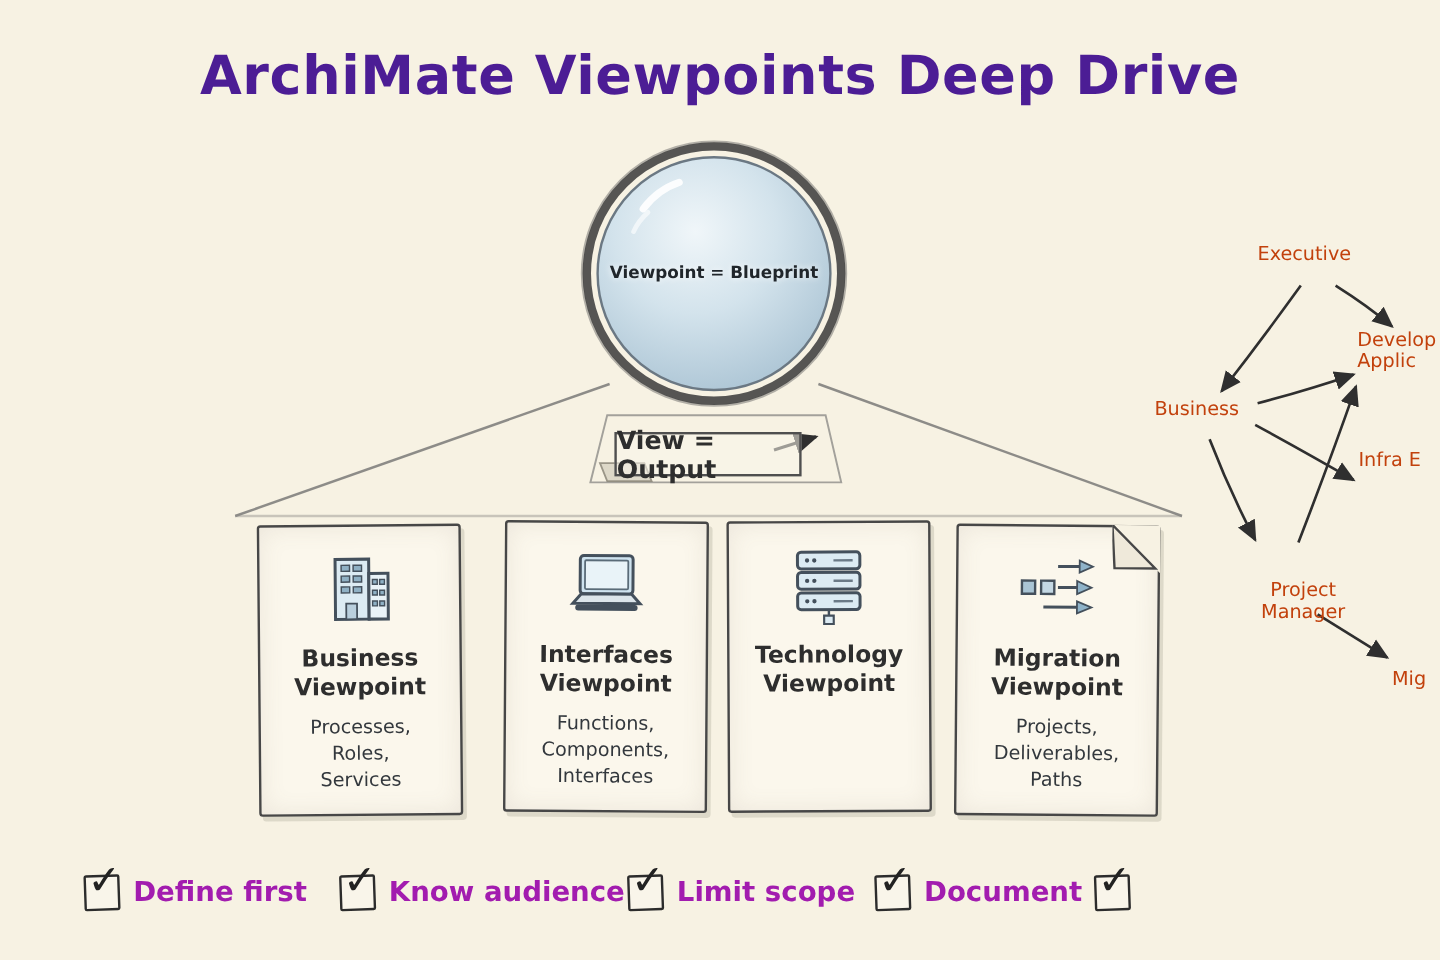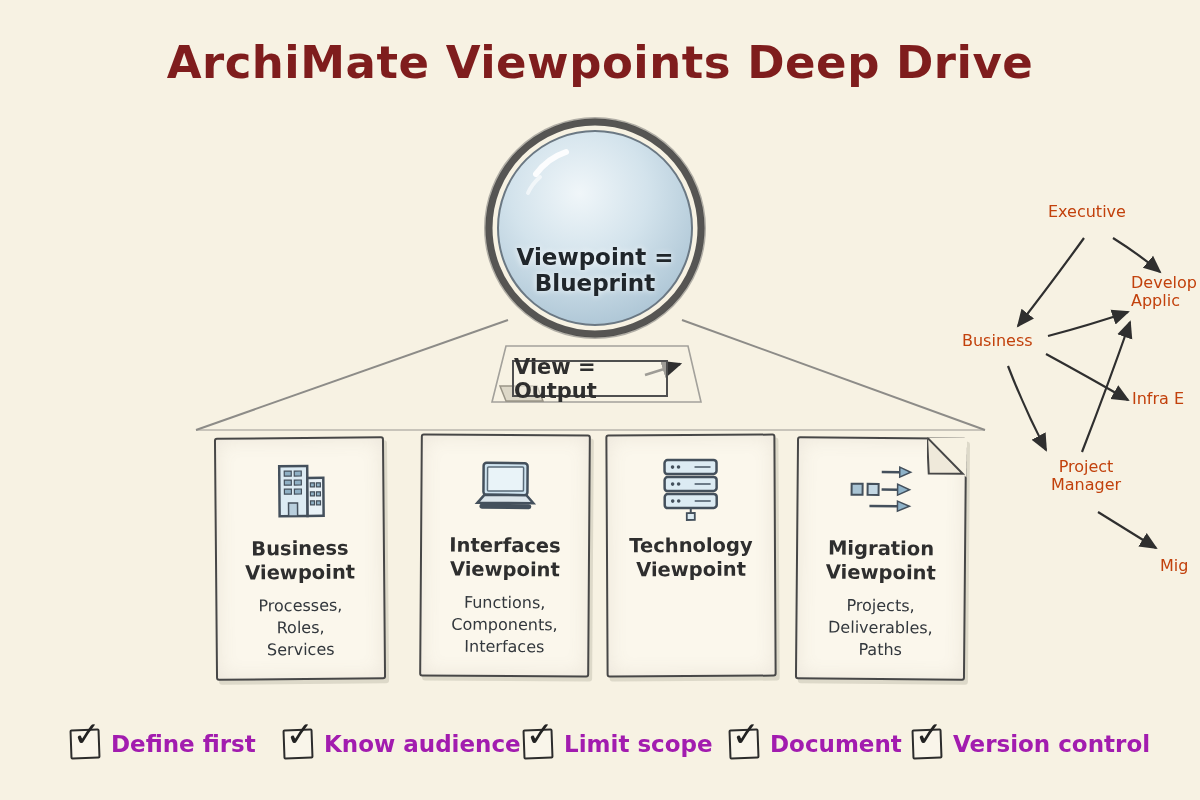--- a/index.html
+++ b/index.html
@@ -4,25 +4,25 @@
 <style>
   html,body{margin:0;padding:0;background:#e8e4d8;}
   .canvas{
     position:relative;width:1200px;height:800px;margin:0 auto;
     background:#f7f2e3;overflow:hidden;
     font-family:"DejaVu Sans", sans-serif;color:#2e2e2e;
   }
   .overlay{position:absolute;left:0;top:0;pointer-events:none;}
   .page-title{
     position:absolute;left:0;right:0;top:36px;margin:0;
-    text-align:center;font-size:45px;font-weight:bold;letter-spacing:.5px;color:#7f1d1d;
+    text-align:center;font-size:45px;font-weight:bold;letter-spacing:.5px;color:#4c1d95;
   }
   .lens-label{
     position:absolute;left:480px;top:220px;width:230px;text-align:center;
-    font-size:23px;font-weight:bold;color:#20262b;text-shadow:0 0 6px rgba(255,255,255,.9);margin-top:24px;
+    font-size:14px;font-weight:bold;color:#20262b;text-shadow:0 0 6px rgba(255,255,255,.9);
   }
   .view-output{
     position:absolute;left:512px;top:360px;width:152px;height:33px;
     border:2px solid #4f4f4f;background:rgba(250,246,235,.55);
     display:flex;align-items:center;justify-content:center;
     font-size:21px;font-weight:bold;
   }
   .card{
     position:absolute;width:170px;height:243px;box-sizing:border-box;
     background:#fbf7ec;border:2px solid #474747;border-radius:3px;
@@ -211,22 +211,22 @@
       <div>Paths</div>
     </div>
   </div>
 
   <div class="stakeholder" style="left:1048px;top:203px;">Executive</div>
   <div class="stakeholder" style="left:1131px;top:274px;">
     <span>Develop</span><br>
     <span>Applic</span>
   </div>
   <div class="stakeholder" style="left:962px;top:332px;">Business</div>
-  <div class="stakeholder" style="left:1132px;top:390px;">Infra E</div>
-  <div class="stakeholder center" style="left:1036px;top:458px;width:100px;">
+  <div class="stakeholder" style="left:1132px;top:374px;">Infra E</div>
+  <div class="stakeholder center" style="left:1036px;top:483px;width:100px;">
     <span>Project</span><br>
     <span>Manager</span>
   </div>
   <div class="stakeholder" style="left:1160px;top:543px;margin-top:14px;">Mig</div>
 
   <div class="checklist-item" style="left:70px;">
     <span class="checkbox">
         <span class="mark">✓</span>
       </span>
     <span class="check-label">Define first</span>
@@ -246,16 +246,15 @@
   <div class="checklist-item" style="left:729px;">
     <span class="checkbox">
         <span class="mark">✓</span>
       </span>
     <span class="check-label">Document</span>
   </div>
   <div class="checklist-item" style="left:912px;">
     <span class="checkbox">
         <span class="mark">✓</span>
       </span>
-    <span class="check-label">Version control</span>
   </div>
 
 </div>
 
 </body></html>

